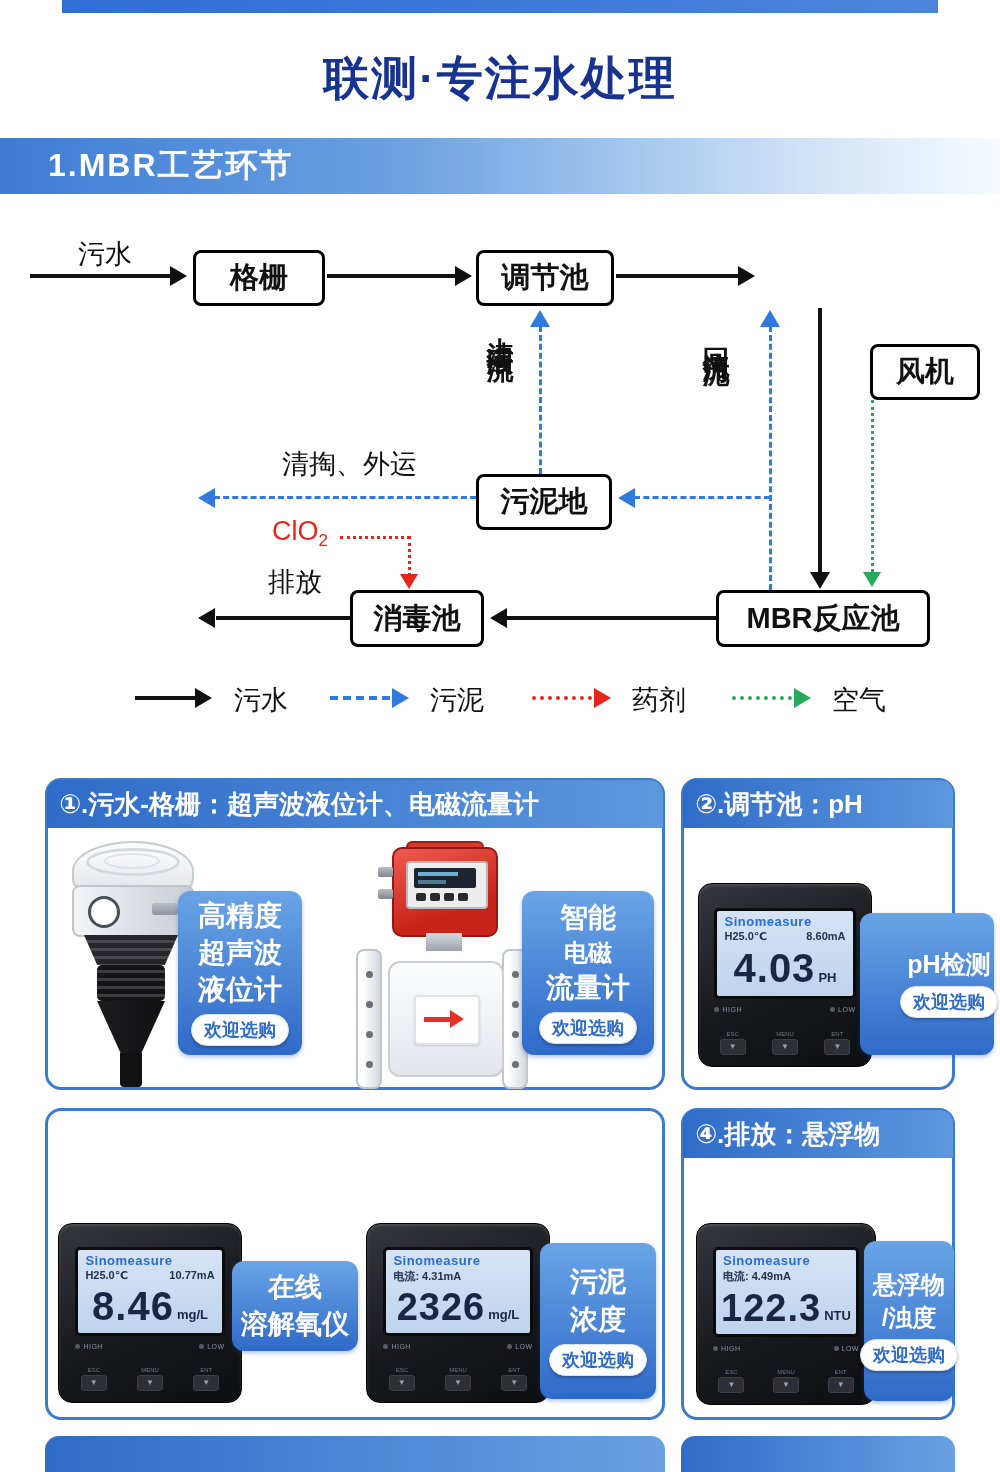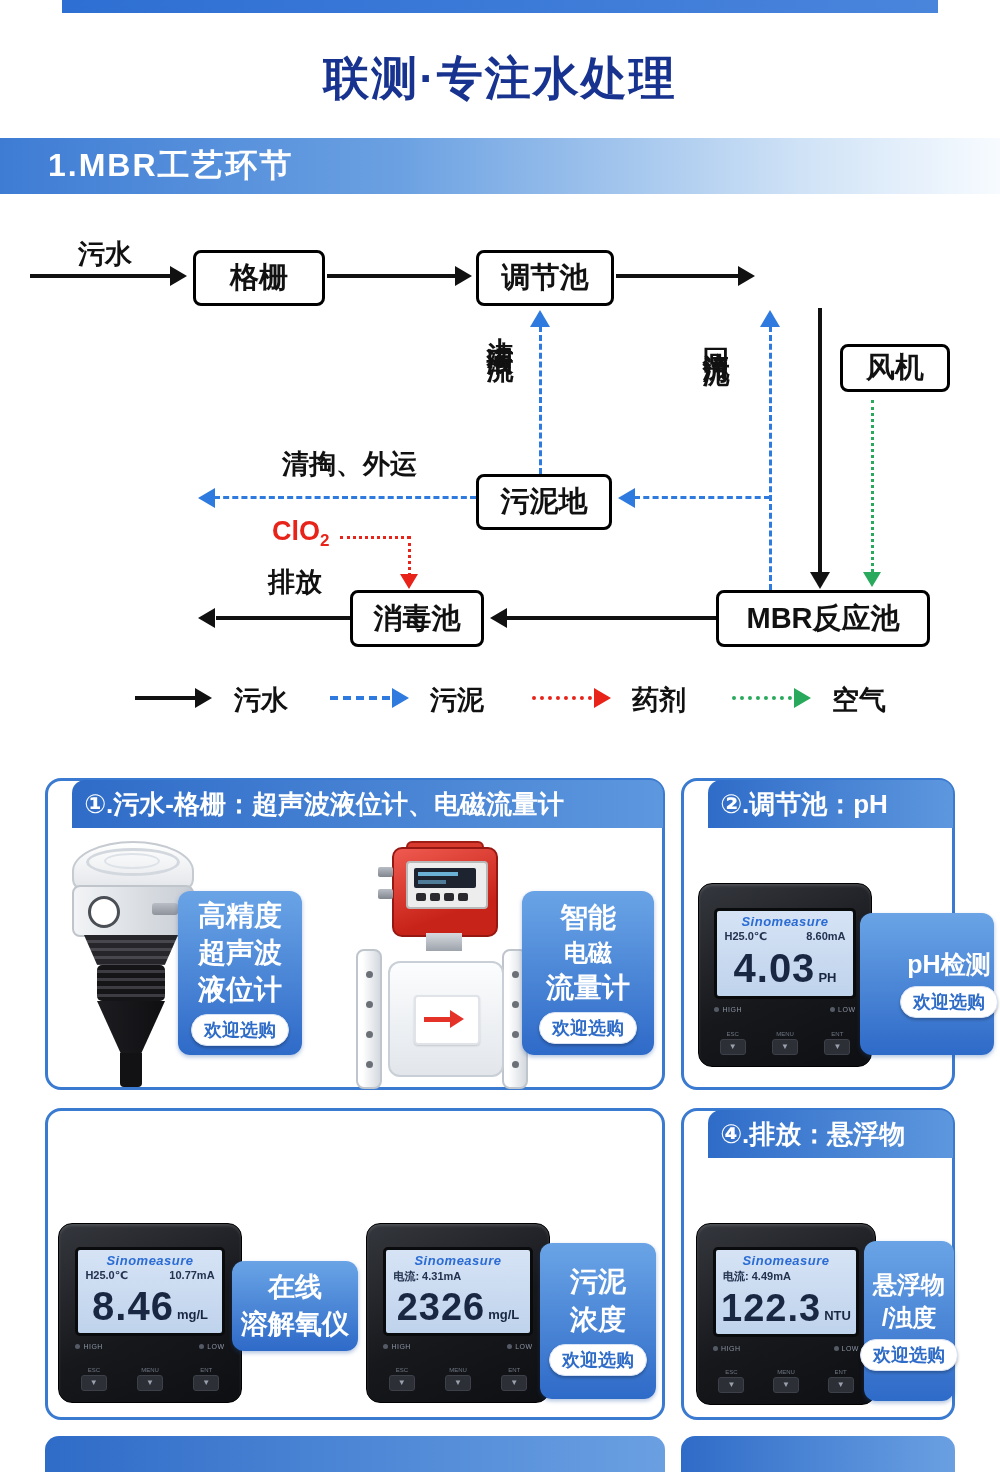--- a/index.html
+++ b/index.html
@@ -17,21 +17,21 @@
   .banner{position:absolute;left:0;top:138px;width:100%;height:56px;box-sizing:border-box;
           background:linear-gradient(90deg,#3e7cd4 0%,#6ba1e2 40%,#cfe2f6 80%,#f7fbff 100%);
           display:flex;align-items:center;padding-left:48px;}
   .banner-text{color:#fff;font-size:32px;font-weight:bold;letter-spacing:2px;}
 
   
   .diagram{position:absolute;left:0;top:230px;width:1000px;height:500px;}
   .flow-box{position:absolute;background:#fff;border:3px solid #000;border-radius:8px;
             display:flex;align-items:center;justify-content:center;
             font-size:29px;font-weight:bold;color:#111;box-sizing:border-box;white-space:nowrap;}
-  .dlabel{position:absolute;font-size:27px;font-weight:bold;color:#111;white-space:nowrap;}
+  .dlabel{position:absolute;font-size:27px;font-weight:normal;color:#111;white-space:nowrap;}
   .vlabel{position:absolute;writing-mode:vertical-rl;font-size:27px;font-weight:bold;color:#111;letter-spacing:4px;}
   .red{color:#e8231a;}
   .ln-h{position:absolute;height:4px;background:#111;}
   .ln-v{position:absolute;width:4px;background:#111;}
   .dsh-h{position:absolute;height:0;border-top:3px dashed #2e7ade;}
   .dsh-v{position:absolute;width:0;border-left:3px dashed #2e7ade;}
   .dot-h-r{position:absolute;height:0;border-top:3px dotted #e8231a;}
   .dot-v-r{position:absolute;width:0;border-left:3px dotted #e8231a;}
   .dot-v-g{position:absolute;width:0;border-left:3px dotted #28a95c;}
   .ah{position:absolute;width:0;height:0;border-style:solid;}
@@ -47,36 +47,36 @@
   .ah-r-green{border-width:10px 0 10px 17px;border-color:transparent transparent transparent #28a95c;}
   .lg-dash{position:absolute;height:0;border-top:4px dashed #2e7ade;}
   .lg-dot-r{position:absolute;height:0;border-top:4px dotted #e8231a;}
   .lg-dot-g{position:absolute;height:0;border-top:4px dotted #28a95c;}
 
   
   .card{position:absolute;background:#fff;border:3px solid #3a7ad0;border-radius:16px;box-sizing:border-box;}
   .card-header{position:absolute;left:-1px;top:-1px;right:-1px;height:48px;
                background:linear-gradient(90deg,#2f6cc8,#5d97de);
                border-radius:13px 13px 0 0;display:flex;align-items:center;
-               color:#fff;font-size:26px;font-weight:bold;padding-left:12px;white-space:nowrap;overflow:hidden;margin-left:25px;}
+               color:#fff;font-size:26px;font-weight:bold;padding-left:12px;white-space:nowrap;overflow:hidden;}
   .promo{position:absolute;background:linear-gradient(180deg,#6aa4e6,#2e6ac8);
          border-radius:12px;display:flex;flex-direction:column;align-items:center;justify-content:center;
          gap:5px;color:#fff;font-weight:bold;box-shadow:0 2px 4px rgba(30,80,160,.35);}
   .promo-line{line-height:1.15;white-space:nowrap;}
   .pill{background:#fff;color:#2f6cc8;border-radius:16px;padding:3px 12px;font-size:18px;
         font-weight:bold;white-space:nowrap;box-shadow:0 2px 3px rgba(0,0,0,.25);
         border:1px solid #d7e2f5;cursor:pointer;margin-top:3px;}
 
   
   .device{position:absolute;background:linear-gradient(155deg,#34373d 0%,#17181c 55%,#0e0f12 100%);
           border:1px solid #000;border-radius:14px;box-shadow:inset 0 2px 3px rgba(255,255,255,.14);}
   .dev-screen{position:absolute;left:9%;top:13%;width:82%;height:50%;box-sizing:border-box;
               background:linear-gradient(180deg,#d6e3f5,#bfd3ec);border:3px solid #0a0b0d;
               border-radius:5px;padding:3px 7px;display:flex;flex-direction:column;}
-  .dev-brand{color:#2a6cd4;font-weight:bold;font-style:italic;font-size:13px;text-align:center;letter-spacing:.5px;}
+  .dev-brand{color:#2a6cd4;font-weight:bold;font-size:13px;letter-spacing:.5px;}
   .dev-reading{display:flex;justify-content:space-between;font-size:11px;font-weight:bold;color:#23324e;margin-top:1px;}
   .dev-valuerow{flex:1;display:flex;align-items:center;justify-content:center;gap:3px;}
   .dev-value{font-size:40px;font-weight:bold;color:#1a2742;letter-spacing:1px;line-height:1;}
   .dev-unit{font-size:13px;font-weight:bold;color:#1a2742;align-self:flex-end;margin-bottom:8px;}
   .dev-status{position:absolute;left:9%;width:82%;top:67%;display:flex;justify-content:space-between;
               align-items:center;font-size:7px;color:#8a93a3;letter-spacing:.5px;}
   .dev-dot{width:5px;height:5px;border-radius:50%;background:#555b66;display:inline-block;margin-right:3px;}
   .dev-btns{position:absolute;left:12%;width:76%;bottom:6%;display:flex;justify-content:space-between;align-items:flex-end;}
   .dev-btn-group{display:flex;flex-direction:column;align-items:center;gap:2px;}
   .dev-btn-label{font-size:6px;color:#707785;}
@@ -149,21 +149,21 @@
     <div class="ln-h" style="left:30px;top:44px;width:140px;"></div>
     <div class="ah ah-r-black" style="left:170px;top:36px;"></div>
 
     <div class="flow-box" style="left:193px;top:20px;width:132px;height:56px;">格栅</div>
     <div class="ln-h" style="left:327px;top:44px;width:128px;"></div>
     <div class="ah ah-r-black" style="left:455px;top:36px;"></div>
     <div class="flow-box" style="left:476px;top:20px;width:138px;height:56px;">调节池</div>
     <div class="ln-h" style="left:616px;top:44px;width:122px;"></div>
     <div class="ah ah-r-black" style="left:738px;top:36px;"></div>
 
-    <div class="flow-box" style="left:840px;top:114px;width:110px;height:48px;">风机</div>
+    <div class="flow-box" style="left:870px;top:114px;width:110px;height:56px;">风机</div>
 
     <div class="vlabel" style="left:482px;top:86px;height:162px;">上清液回流</div>
     <div class="ah ah-u-blue" style="left:530px;top:80px;"></div>
     <div class="dsh-v" style="left:539px;top:96px;height:148px;"></div>
 
     <div class="vlabel" style="left:698px;top:96px;height:150px;">回流污泥</div>
     <div class="ah ah-u-blue" style="left:760px;top:80px;"></div>
     <div class="dsh-v" style="left:769px;top:96px;height:264px;"></div>
     <div class="ah ah-l-blue" style="left:618px;top:258px;"></div>
     <div class="dsh-h" style="left:634px;top:266px;width:136px;"></div>

